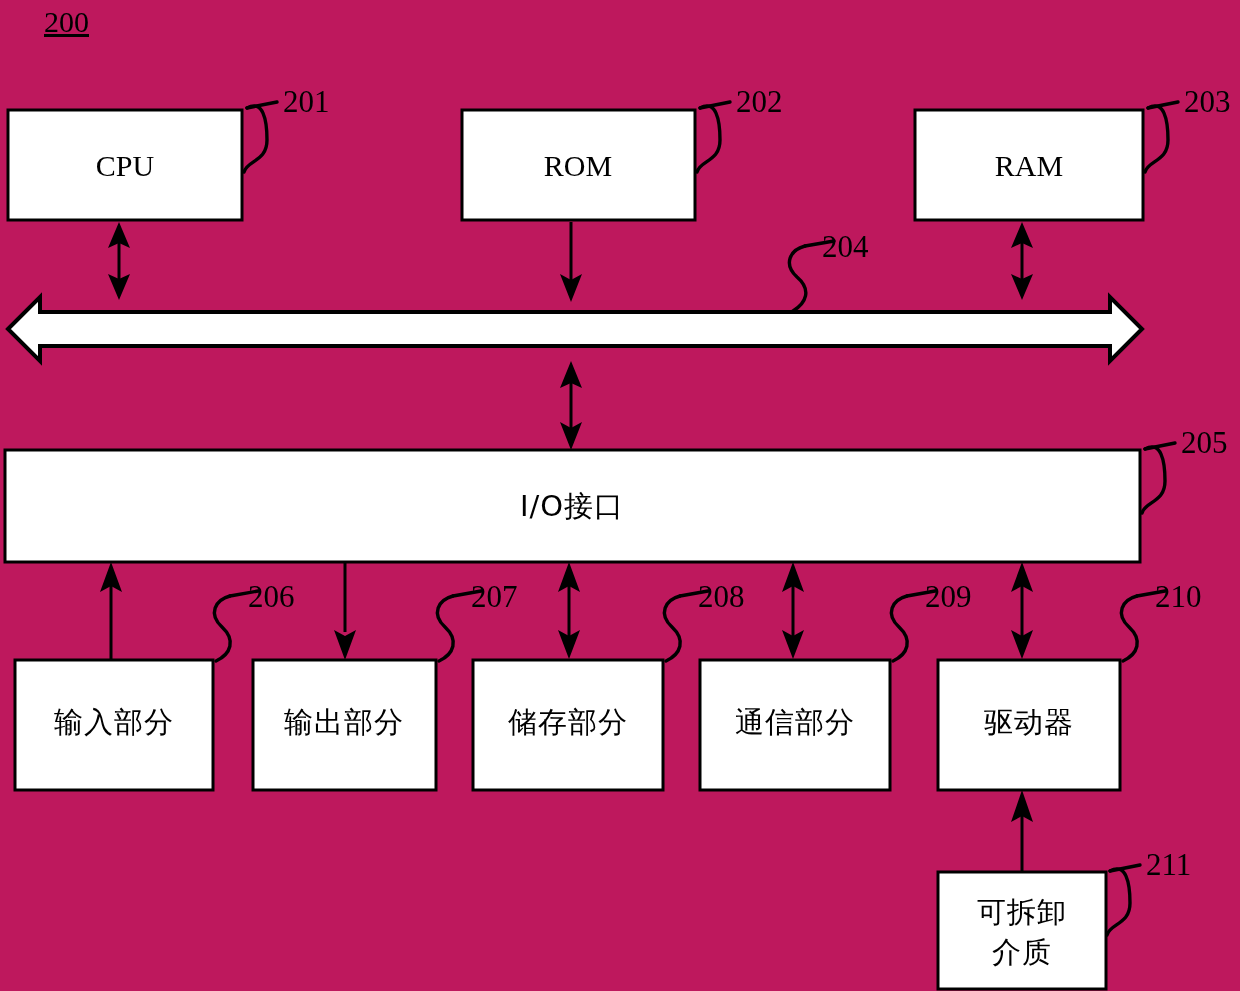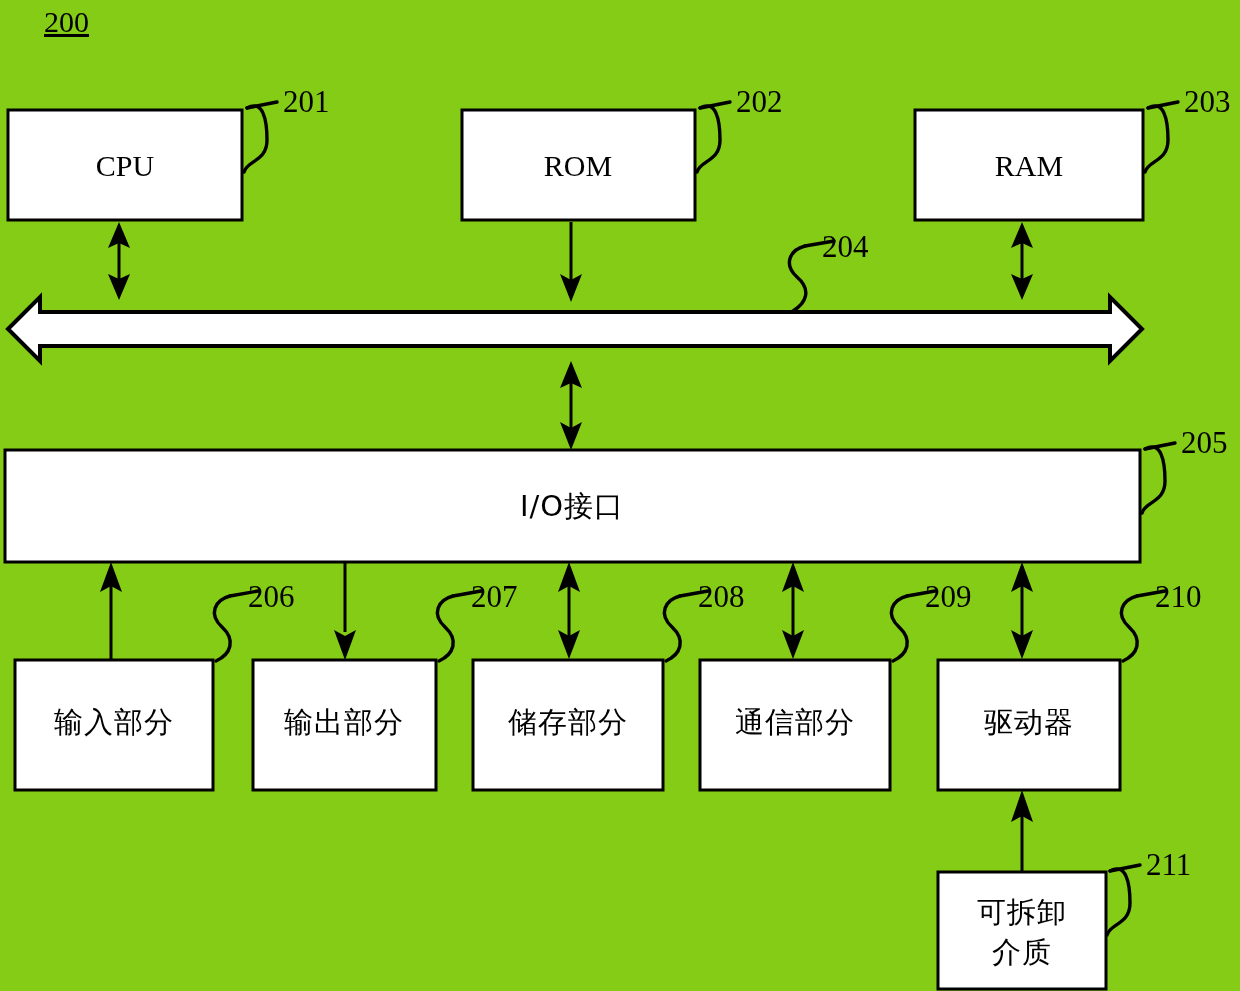--- a/index.html
+++ b/index.html
@@ -9,21 +9,21 @@
     background: #ffffff;
   }
   body {
     font-family: "Liberation Serif", "DejaVu Serif", serif;
     color: #000000;
   }
   #canvas {
     position: relative;
     width: 1240px;
     height: 991px;
-    background: #84cc16;
+    background: #be185d;
     overflow: hidden;
   }
   svg#diagram {
     position: absolute;
     left: 0;
     top: 0;
     width: 1240px;
     height: 991px;
     display: block;
   }

